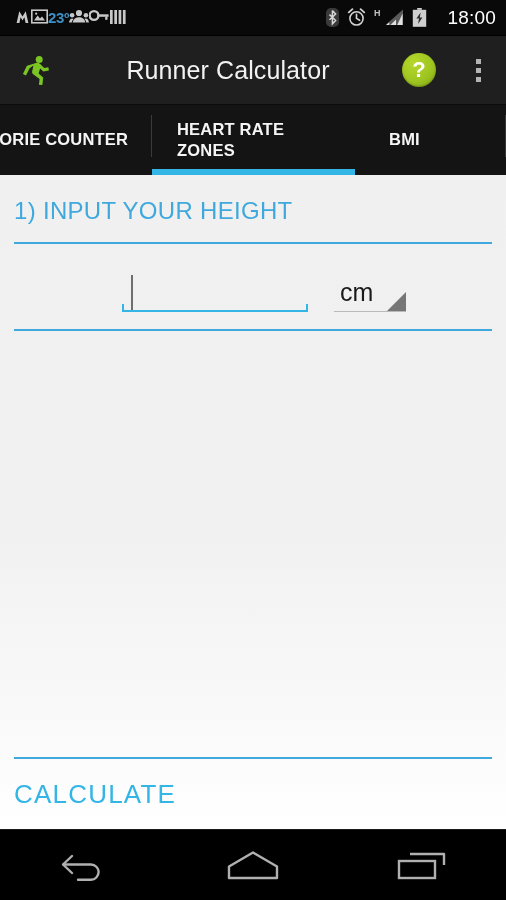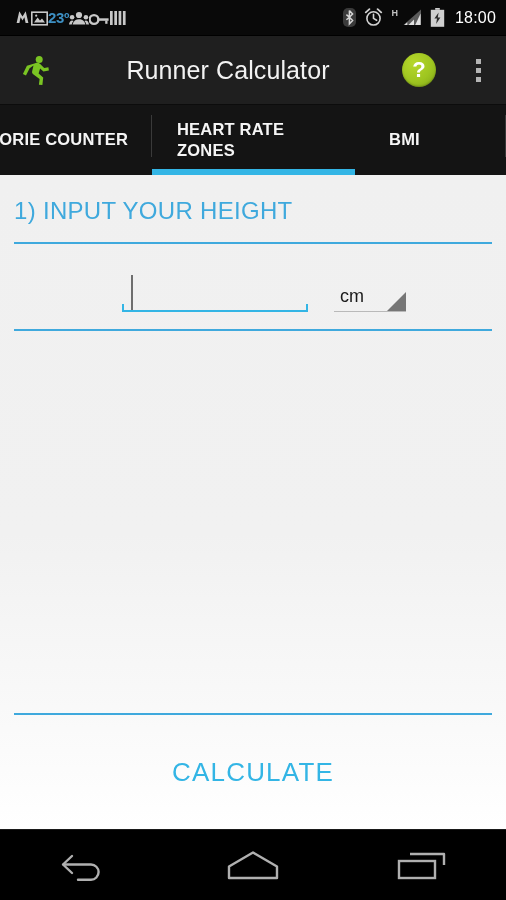--- a/index.html
+++ b/index.html
@@ -28,21 +28,21 @@
     background: #090909;
     display: flex;
     align-items: center;
     padding: 0 10px 0 14px;
     box-sizing: border-box;
     flex: 0 0 auto;
     border-bottom: 1px solid #000;
   }
   .status-left {
     display: flex;
-    align-items: flex-end;
+    align-items: flex-start;
     flex: 1 1 auto;
   }
   .status-right {
     display: flex;
     align-items: center;
     gap: 8px;
   }
   .sb-icon {
     display: inline-flex;
     align-items: center;
@@ -50,23 +50,23 @@
     color: #c8c8c8;
   }
   .sb-temp {
     color: #3d90c4;
     font-size: 15px;
     font-weight: bold;
     letter-spacing: -0.3px;
   }
   .sb-clock {
     color: #ffffff;
-    font-size: 16px;
+    font-size: 19px;
     letter-spacing: 0.2px;
-    margin-left: 2px;
+    margin-left: 12px;
   }
   .sb-h {
     color: #c0c0c0;
     font-size: 9px;
     font-weight: bold;
     position: relative;
     top: -5px;
     margin-right: -3px;
   }
 
@@ -262,21 +262,21 @@
     position: relative;
     width: 72px;
     height: 42px;
     margin-left: 26px;
     flex: 0 0 auto;
   }
   .spinner-label {
     position: absolute;
     left: 6px;
     bottom: 7px;
-    font-size: 18px;
+    font-size: 25px;
     color: #1a1a1a;
     line-height: 1;
   }
   .spinner-line {
     position: absolute;
     left: 0;
     right: 0;
     bottom: 0;
     height: 1px;
     background: #b9b9b9;
@@ -290,24 +290,23 @@
     border-left: 19px solid transparent;
     border-bottom: 19px solid #767676;
   }
   .spacer { flex: 1 1 auto; }
   .footer-rule {
     height: 2px;
     background: #3fa9dd;
     margin-bottom: 0;
   }
   .calculate-btn {
-    height: 114px;
-    display: flex;
-    align-items: center;
-    justify-content: center;
+    height: 70px;
+    display: flex;
+    align-items: center;
   }
   .calculate-label {
     color: #33b5e5;
     font-size: 26px;
     letter-spacing: 1.2px;
   }
 
   
   .nav-bar {
     height: 70px;

